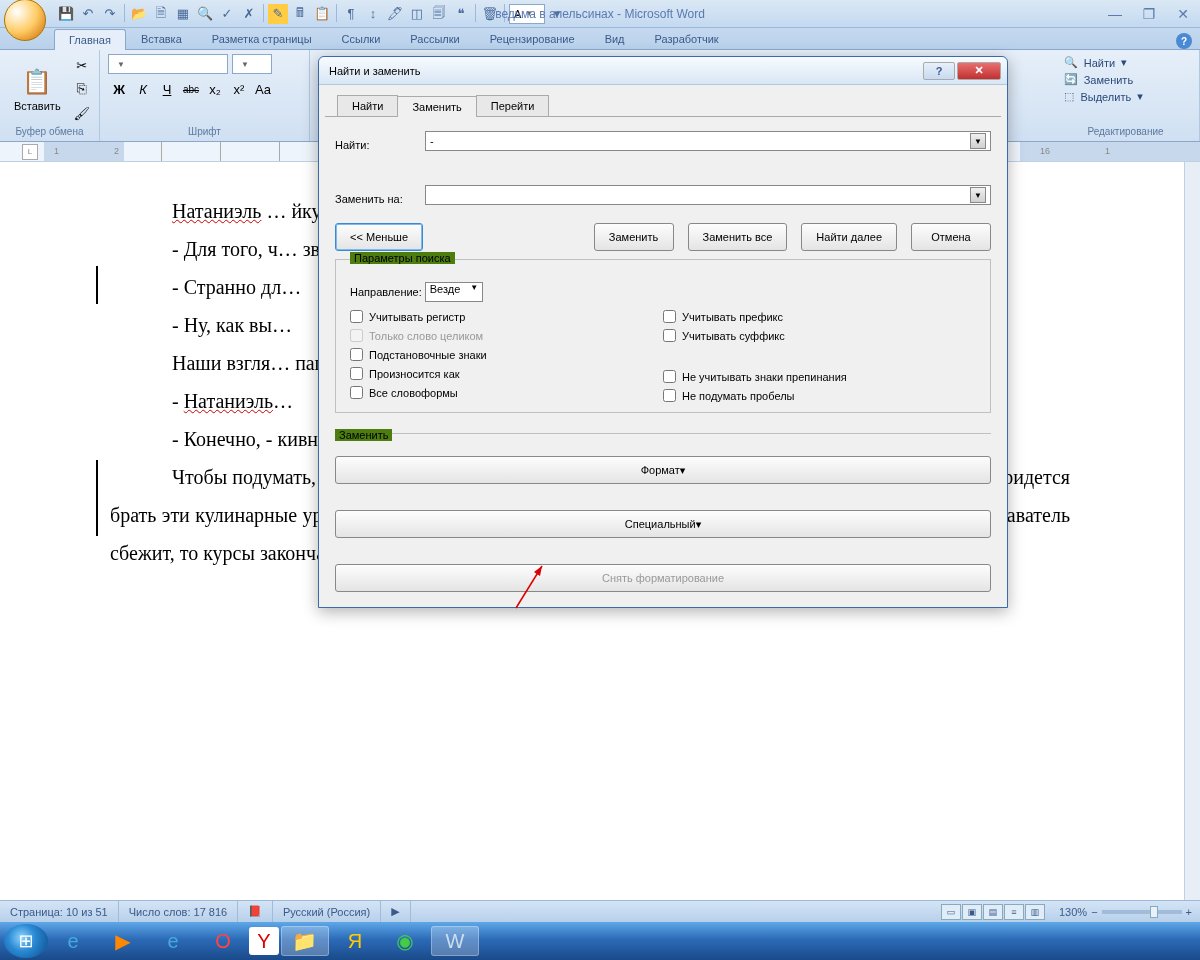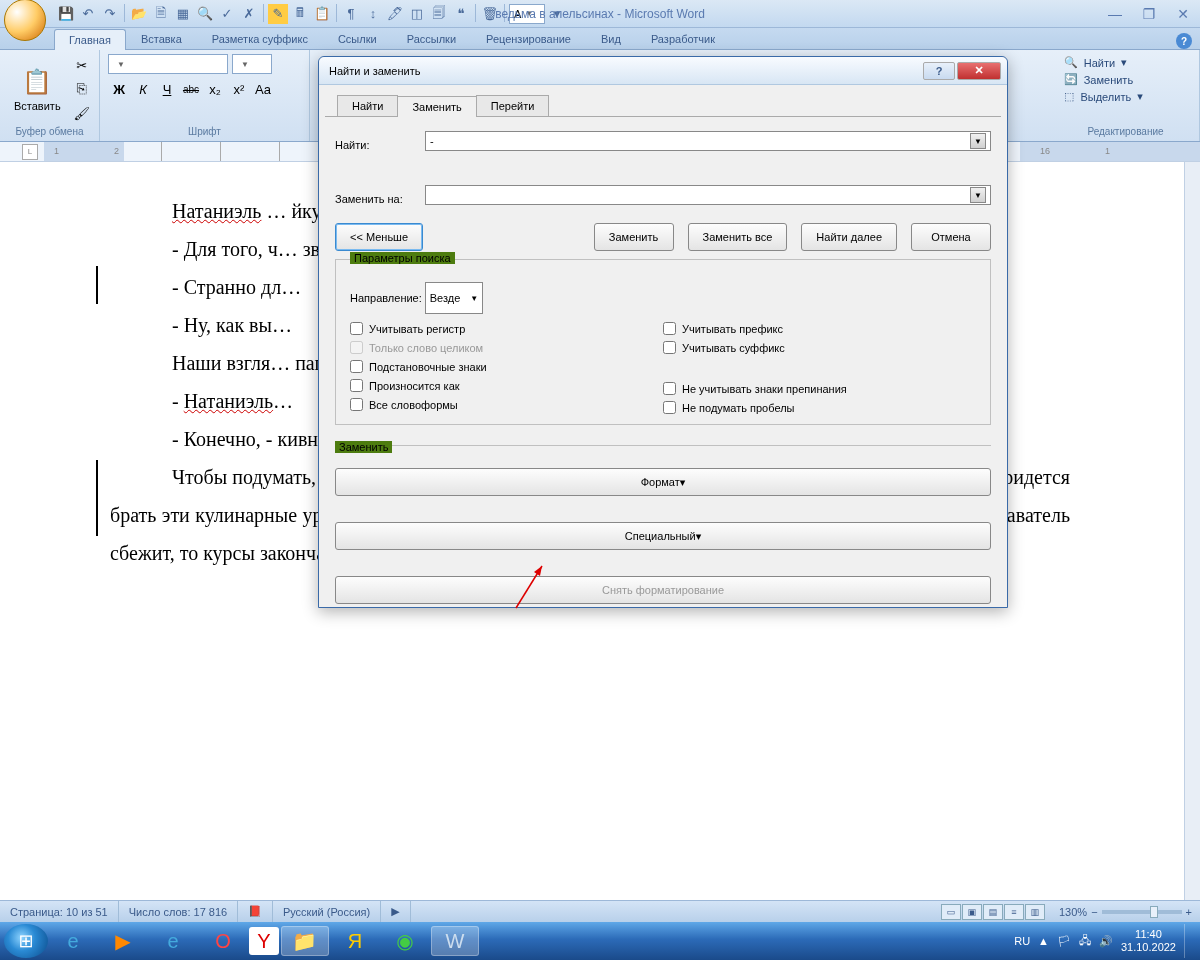--- a/index.html
+++ b/index.html
@@ -66,21 +66,21 @@
   .dlg-combo { flex: 1; height: 20px; border: 1px solid #888; background: #fff; display: flex; align-items: center; padding: 0 4px; }
   .dlg-combo .dd { margin-left: auto; width: 16px; height: 16px; background: linear-gradient(#f0f0f0,#d0d0d0); border: 1px solid #888; display: flex; align-items: center; justify-content: center; font-size: 8px; }
   .btn-row { display: flex; gap: 14px; margin: 18px 0 8px; }
   .push-r { margin-left: auto; }
   .btn { height: 28px; padding: 0 14px; border: 1px solid #888; background: linear-gradient(#fdfdfd,#e4e4e4); border-radius: 3px; cursor: pointer; font-size: 11px; display: flex; align-items: center; justify-content: center; min-width: 80px; }
   .btn.focused { border: 1px solid #3a8ad0; box-shadow: 0 0 0 1px #7abaf0 inset; }
   .btn.disabled { color: #999; }
   .fieldset { border: 1px solid #c0c0c0; padding: 10px 14px; margin-top: 2px; }
   .fieldset-label { position: relative; top: -18px; background: #4d7c0f; padding: 0 4px; display: inline-block; margin-bottom: -10px; }
   .dir-row { display: flex; align-items: center; gap: 3px; margin-bottom: 8px; }
-  .sel { height: 32px; border: 1px solid #888; background: #fff; padding: 0 4px; display: flex; align-items: center; gap: 10px; }
+  .sel { height: 20px; border: 1px solid #888; background: #fff; padding: 0 4px; display: flex; gap: 10px; }
   .check-cols { display: flex; }
   .check-col { flex: 1; display: flex; flex-direction: column; gap: 6px; }
   .check { display: flex; align-items: center; gap: 6px; cursor: pointer; }
   .check input { width: 13px; height: 13px; }
   .check.disabled { color: #999; }
   .bottom-group { margin-top: 16px; }
   .bottom-btns { display: flex; gap: 26px; margin-top: 22px; flex-direction: column; }
   .arrow-annotation { position: absolute; left: 510px; top: 560px; width: 40px; height: 50px; pointer-events: none; z-index: 101; }
   
   
@@ -147,21 +147,21 @@
   <div class="win-controls">
     <div class="win-btn">—</div>
     <div class="win-btn">❐</div>
     <div class="win-btn">✕</div>
   </div>
 </div>
 
 <div class="ribbon-tabs">
   <div class="ribbon-tab active">Главная</div>
   <div class="ribbon-tab">Вставка</div>
-  <div class="ribbon-tab">Разметка суффикс</div>
+  <div class="ribbon-tab">Разметка страницы</div>
   <div class="ribbon-tab">Ссылки</div>
   <div class="ribbon-tab">Рассылки</div>
   <div class="ribbon-tab">Рецензирование</div>
   <div class="ribbon-tab">Вид</div>
   <div class="ribbon-tab">Разработчик</div>
   <div class="help-icon">?</div>
 </div>
 
 <div class="ribbon">
   <div class="ribbon-group" style="width:100px">
@@ -382,25 +382,13 @@
   <div class="start-orb">⊞</div>
   <div class="task-item pinned" style="color:#4ad">e</div>
   <div class="task-item pinned" style="color:#f80">▶</div>
   <div class="task-item pinned" style="color:#4ad">e</div>
   <div class="task-item pinned" style="color:#f44">O</div>
   <div class="task-item pinned" style="background:#fff;color:#d00;border-radius:3px;width:30px;height:28px">Y</div>
   <div class="task-item active">📁</div>
   <div class="task-item pinned" style="color:#fc0">Я</div>
   <div class="task-item pinned" style="color:#4c4">◉</div>
   <div class="task-item active" style="color:#cde">W</div>
-  <div class="tray">
-    <span>RU</span>
-    <span>▲</span>
-    <span>🏳</span>
-    <span>🖧</span>
-    <span>🔊</span>
-    <div class="tray-time">
-      <div>11:40</div>
-      <div>31.10.2022</div>
-    </div>
-    <div style="width:8px;height:34px;border-left:1px solid rgba(255,255,255,0.3)"></div>
-  </div>
 </div>
 
 </body></html>

